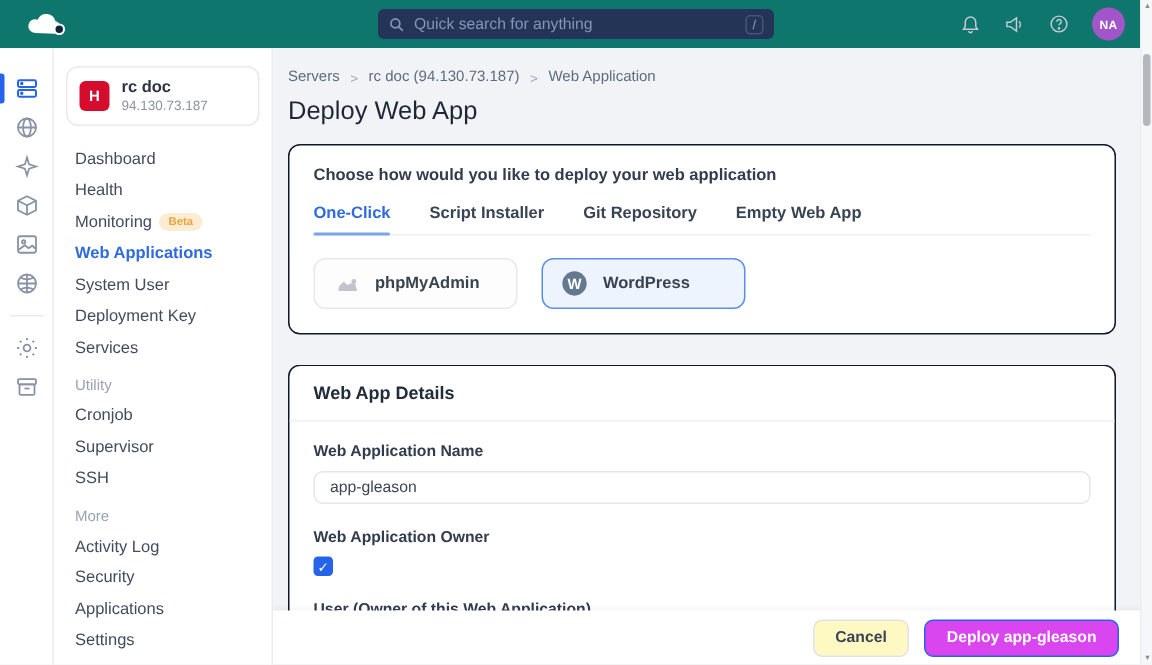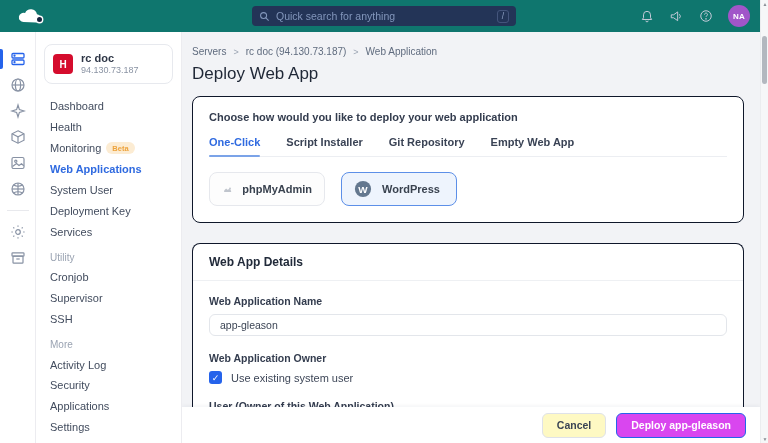--- a/index.html
+++ b/index.html
@@ -44,21 +44,21 @@
   .page-title { font-size:17px; font-weight:normal; color:#1f2736; margin:7px 0 12px; }
 
   .card { background:#fff; border:1px solid #0f172a; border-radius:8px; }
   .card1 { padding:14px 16px 16px; }
   .question { font-size:11px; font-weight:bold; color:#333c4e; }
   .tabs { display:flex; gap:26px; margin-top:13px; border-bottom:1px solid #eceef2; }
   .tab { font-size:11px; font-weight:bold; color:#3a4355; padding-bottom:8px; cursor:pointer; position:relative; }
   .tab.active { color:#2f6ae0; }
   .tab.active::after { content:""; position:absolute; left:0; right:0; bottom:-1px; height:2px; background:#7ba3e8; border-radius:1px; }
   .options { display:flex; gap:16px; margin-top:15px; }
-  .option { width:116px; height:34px; border:1px solid #e6e8ed; border-radius:8px; background:#fdfdfd; display:flex; align-items:center; gap:10px; padding:0 12px; font-size:11px; color:#39424f; font-weight:bold; cursor:pointer; }
+  .option { width:136px; height:34px; border:1px solid #e6e8ed; border-radius:8px; background:#fdfdfd; display:flex; align-items:center; gap:10px; padding:0 12px; font-size:11px; color:#39424f; font-weight:bold; cursor:pointer; }
   .option.selected { border:1.5px solid #5c8fe8; background:#eef4fd; }
 
   .card2 { margin-top:20px; border-radius:8px 8px 0 0; border-bottom:none; height:186px; }
   .card2-header { padding:11px 16px; font-size:12px; font-weight:bold; color:#222b3a; border-bottom:1px solid #eef0f3; }
   .card2-body { padding:14px 16px; }
   .field-label { font-size:10.5px; font-weight:bold; color:#333c4e; margin-bottom:7px; }
   .text-input { width:100%; height:22px; border:1px solid #e3e6eb; border-radius:6px; padding:0 10px; font-size:10.5px; color:#3c4555; font-family:"Liberation Sans", sans-serif; outline:none; background:#fff; }
   .check-row { display:flex; align-items:center; gap:9px; margin:2px 0 16px; }
   .checkbox { width:13px; height:13px; background:#2563eb; border-radius:3px; color:#fff; font-size:9px; display:flex; align-items:center; justify-content:center; cursor:pointer; }
   .check-label { font-size:11px; color:#3e4758; }
@@ -249,21 +249,20 @@
 
     <div class="card card2">
       <div class="card2-header">Web App Details</div>
       <div class="card2-body">
         <div class="field-label">Web Application Name</div>
         <input class="text-input" type="text" value="app-gleason" style="">
         <div class="spacer18"></div>
         <div class="field-label">Web Application Owner</div>
         <div class="check-row">
           <div class="checkbox">✓</div>
-          <div class="check-label">Use existing system user</div>
         </div>
         <div class="field-label">User (Owner of this Web Application)</div>
         <div class="select">
           <span>runcloud</span>
           <span class="caret">▼</span>
         </div>
       </div>
     </div>
 
     <div class="footer">

